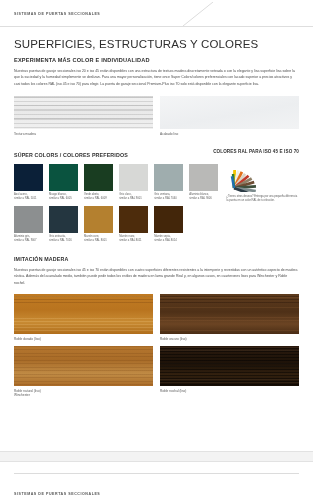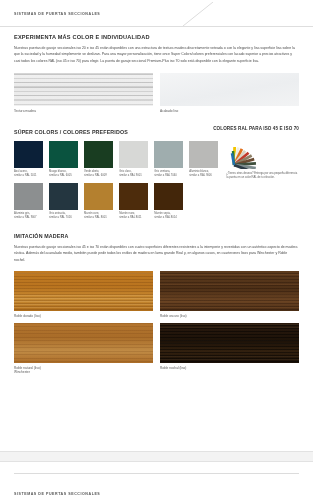--- a/index.html
+++ b/index.html
@@ -266,20 +266,21 @@
     <div class="eyebrow">SISTEMAS DE PUERTAS SECCIONALES</div>
     <div class="corner-slash">
       <svg width="34" height="24" viewBox="0 0 34 24">
         <line x1="0" y1="24" x2="30" y2="0" stroke="#dcdcdc" stroke-width="1"></line>
       </svg>
     </div>
   </div>
 
   <div class="content">
 
+    <h1 class="title">SUPERFICIES, ESTRUCTURAS Y COLORES</h1>
     <h2 class="subtitle">EXPERIMENTA MÁS COLOR E INDIVIDUALIDAD</h2>
     <p class="body-copy">Nuestras puertas de garaje seccionales iso 20 e iso 45 están disponibles con una estructura de textura madera discretamente veteada o con la elegante y lisa superficie lisa sobre la que la suciedad y la humedad simplemente se deslizan. Para una mayor personalización, tiene once Super Colors/colores preferenciales con lacado superior a precios atractivos y casi todos los colores RAL (iso 45 e iso 70) para elegir. La puerta de garaje seccional Premium-Plus iso 70 solo está disponible con la elegante superficie lisa.</p>
 
     <div class="surface-row">
       <div class="surface-cell">
         <div class="surface-img tex-wood"></div>
         <div class="caption">Textura madera</div>
       </div>
       <div class="surface-cell">
         <div class="surface-img tex-smooth"></div>

